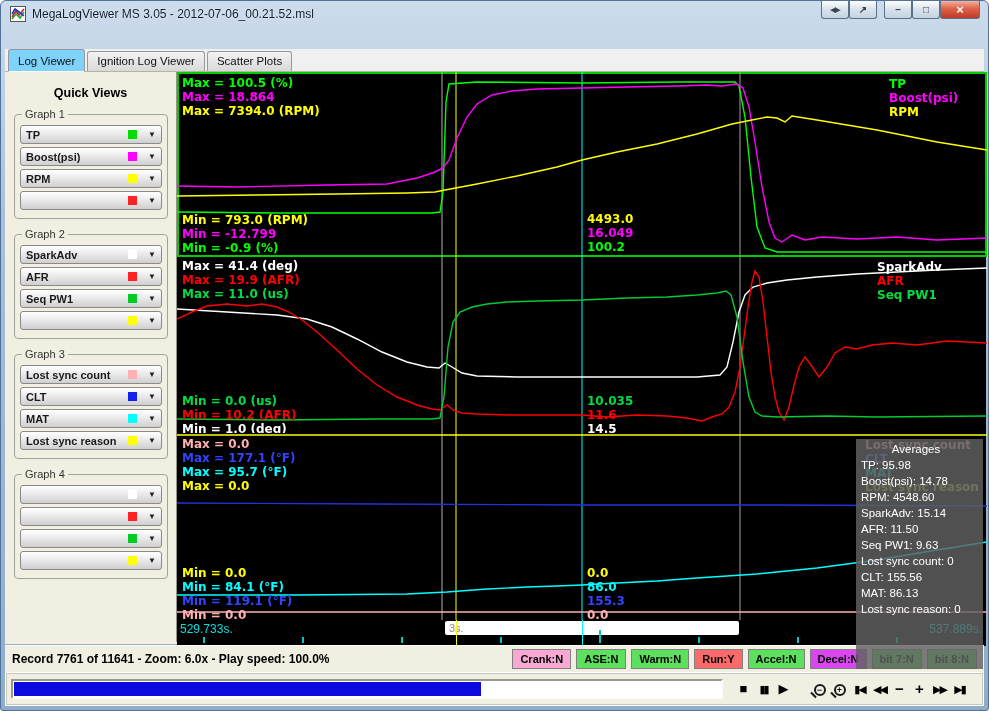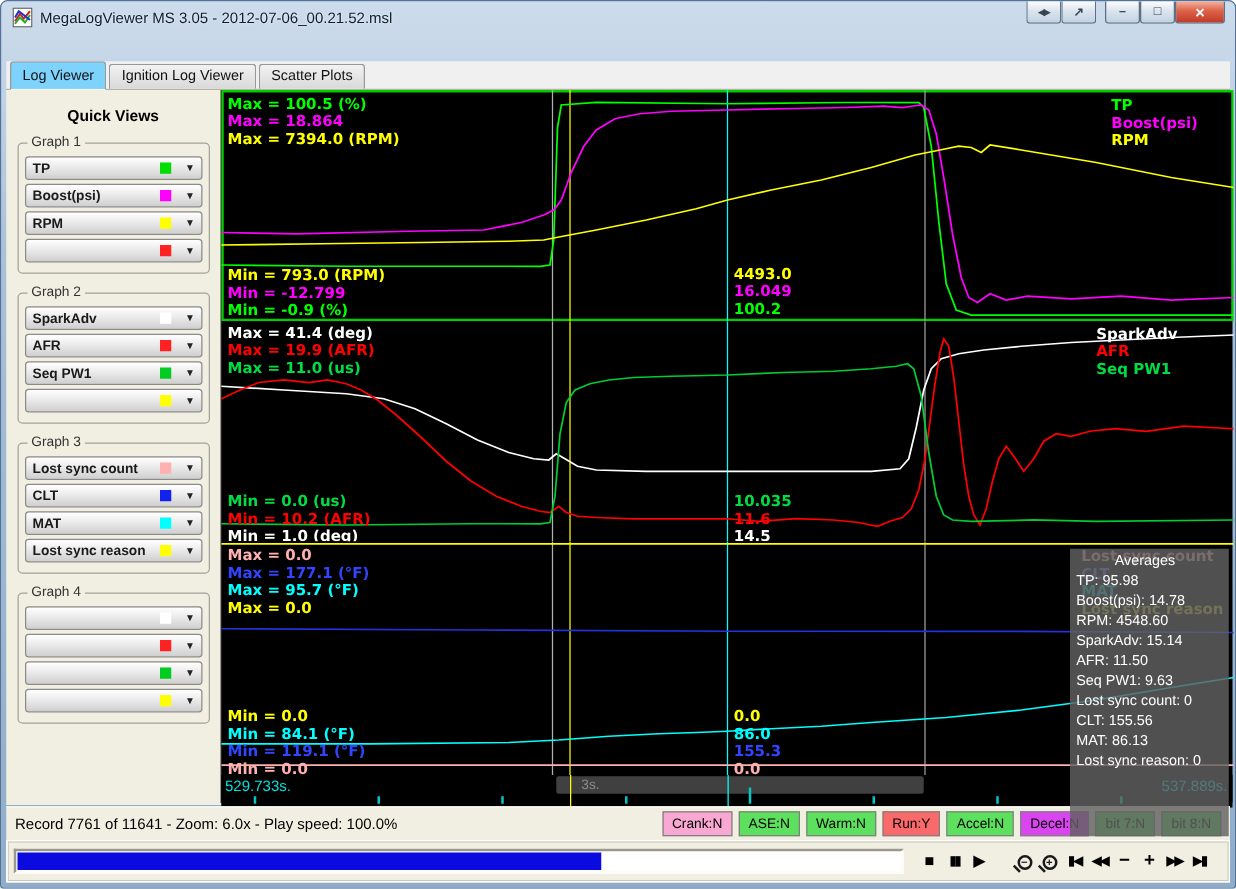--- a/index.html
+++ b/index.html
@@ -36,26 +36,26 @@
   .combo-arrow{font-size:8px;color:#222;flex:none;}
   
   .charts{position:absolute;left:171px;top:0;width:810px;height:570px;background:#000;border-left:1px solid #98948a;}
   .graph{position:relative;font-size:0;}
   .graph svg{display:block;}
   .averages{position:absolute;left:679px;top:6px;width:127px;height:230px;background:rgba(98,98,98,.82);color:#fff;font-size:11.5px;line-height:16px;padding:2px 4px 0 5px;z-index:3;}
   .avg-title{text-align:center;padding-right:8px;}
   .timestrip{position:relative;height:26px;background:#000;}
   .t-label{position:absolute;top:2px;color:#00e0e0;font-size:12px;}
   .t-start{left:3px;} .t-end{right:4px;}
-  .thumb{position:absolute;left:268px;top:1px;width:294px;height:14px;background:#404040;border-radius:2px;color:#8a8a8a;font-size:11px;padding-left:20px;line-height:14px;}
+  .thumb{position:absolute;left:268px;top:1px;width:294px;height:14px;background:#ffffff;border-radius:2px;color:#8a8a8a;font-size:11px;padding-left:4px;line-height:14px;}
   .tick{position:absolute;bottom:3px;width:2px;height:6px;background:#00c8c8;}
   .tick.tall{height:13px;}
   .strip-cursor{position:absolute;top:0;bottom:0;width:1px;}
   
-  .statusbar{position:absolute;left:4px;right:4px;bottom:38px;height:27px;background:#f1efe2;display:flex;align-items:center;padding:0 7px;border-top:1px solid #fcfbf5;}
+  .statusbar{position:absolute;left:4px;right:4px;bottom:38px;height:27px;background:#f1efe2;display:flex;align-items:center;padding:0 7px;border-top:1px solid #fcfbf5;font-weight:bold;}
   .record{font-size:12px;color:#000;flex:1;}
   .indicators{display:flex;gap:5px;}
   .ind{font-size:11px;color:#000;padding:3px 7px;border:1px solid #808080;}
   
   .bottombar{position:absolute;left:4px;right:4px;bottom:4px;height:34px;background:#f1efe2;border:1px solid #fff;box-shadow:inset 0 0 0 1px #c9c6ba;display:flex;align-items:center;padding-left:5px;}
   .progress{position:relative;width:712px;height:20px;background:#fff;border:2px solid;border-color:#9b988c #fdfcf6 #fdfcf6 #9b988c;}
   .progress-fill{position:absolute;left:1px;top:1px;bottom:1px;background:#0b0bdf;}
   .transport{display:flex;align-items:center;margin-left:12px;gap:3px;}
   .tbtn{min-width:17px;text-align:center;font-size:13px;color:#000;cursor:default;line-height:18px;}
   .tbtn.multi{letter-spacing:-2px;font-size:11px;}

